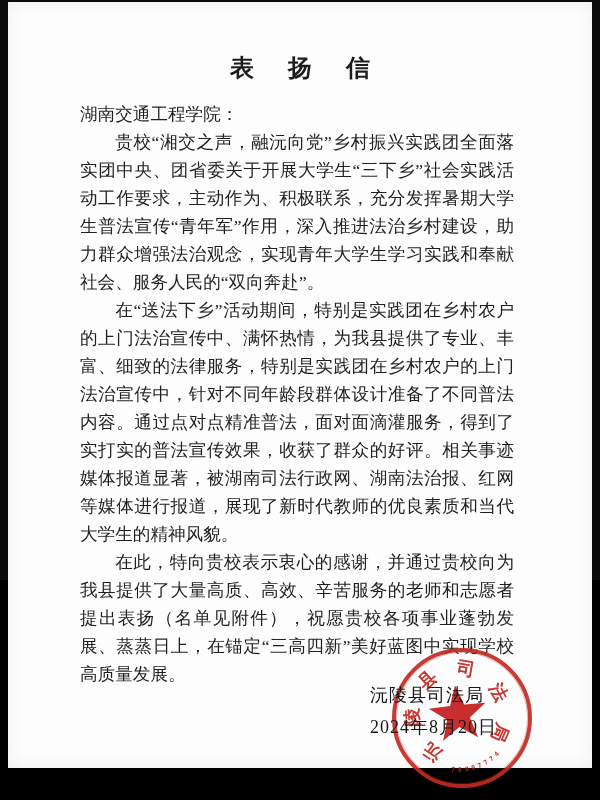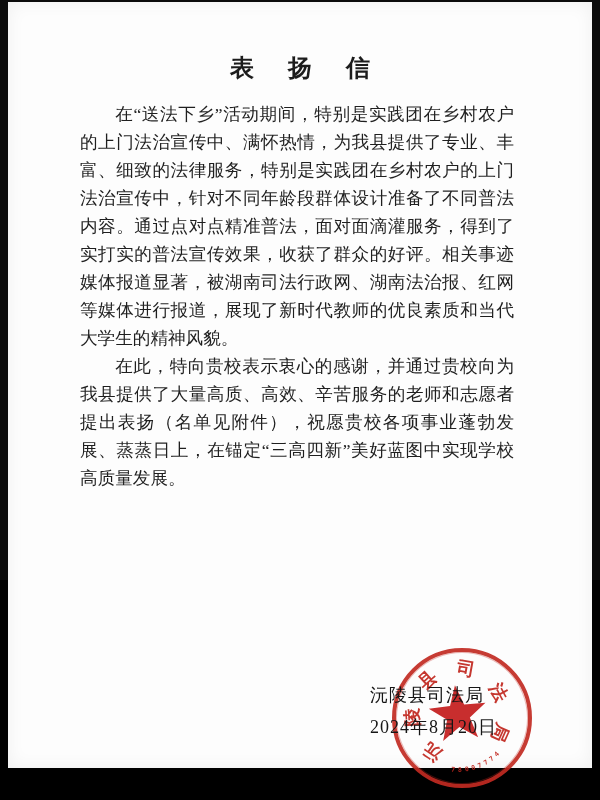--- a/index.html
+++ b/index.html
@@ -31,20 +31,22 @@
 </style>
 </head>
 <body>
 
 <div class="scan-frame">
   <div class="page">
 
     <div class="title">表 扬 信</div>
 
     <div class="content">
+      <p class="salutation">湖南交通工程学院：</p>
+      <p class="para">贵校“湘交之声，融沅向党”乡村振兴实践团全面落实团中央、团省委关于开展大学生“三下乡”社会实践活动工作要求，主动作为、积极联系，充分发挥暑期大学生普法宣传“青年军”作用，深入推进法治乡村建设，助力群众增强法治观念，实现青年大学生学习实践和奉献社会、服务人民的“双向奔赴”。</p>
       <p class="para">在“送法下乡”活动期间，特别是实践团在乡村农户的上门法治宣传中、满怀热情，为我县提供了专业、丰富、细致的法律服务，特别是实践团在乡村农户的上门法治宣传中，针对不同年龄段群体设计准备了不同普法内容。通过点对点精准普法，面对面滴灌服务，得到了实打实的普法宣传效果，收获了群众的好评。相关事迹媒体报道显著，被湖南司法行政网、湖南法治报、红网等媒体进行报道，展现了新时代教师的优良素质和当代大学生的精神风貌。</p>
       <p class="para">在此，特向贵校表示衷心的感谢，并通过贵校向为我县提供了大量高质、高效、辛苦服务的老师和志愿者提出表扬（名单见附件），祝愿贵校各项事业蓬勃发展、蒸蒸日上，在锚定“三高四新”美好蓝图中实现学校高质量发展。</p>
     </div>
 
     <div class="signature">
       <p class="sig-org">沅陵县司法局</p>
       <p class="sig-date">2024年8月20日</p>
     </div>
 
     <div class="seal">

